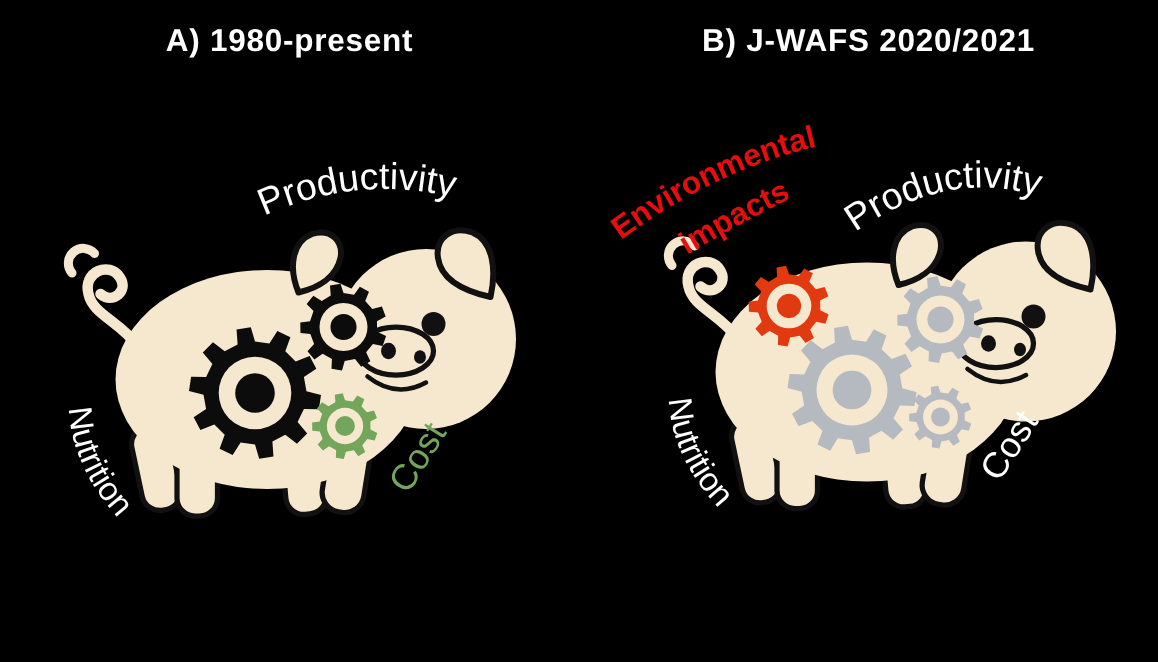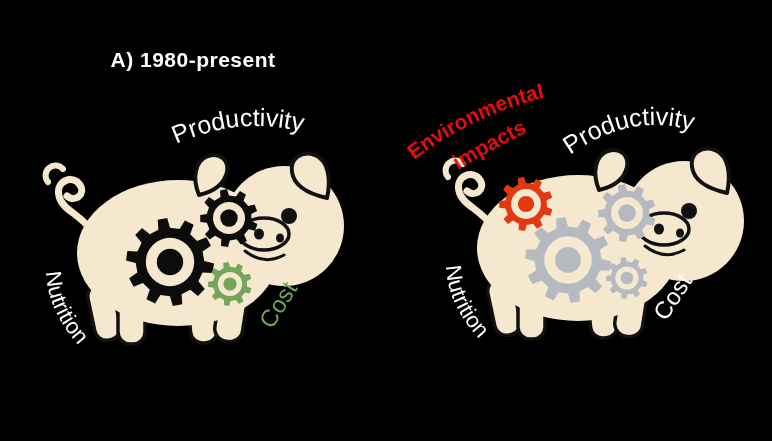--- a/index.html
+++ b/index.html
@@ -1,19 +1,19 @@
 <!DOCTYPE html>
 <html style="--bg: #000000; --pig: #f6e8cf; --line: #111111;"><head>
 <meta charset="utf-8">
 <style>
   html,body{margin:0;padding:0;background:#000;}
   .figure{position:relative;width:772px;height:441px;background:var(--bg,#000);display:flex;overflow:hidden;
           font-family:"Liberation Sans", sans-serif;}
   .panel{position:relative;width:386px;height:441px;}
-  .panel-title{position:absolute;top:48px;left:0;width:100%;margin:0;text-align:center;
+  .panel-title{position:absolute;top:16px;left:0;width:100%;margin:0;text-align:center;
                color:#fff;font-size:21px;font-weight:bold;letter-spacing:.5px;z-index:2;}
   .pig-svg{position:absolute;top:0;left:0;width:386px;height:441px;}
   .tail{fill:none;stroke:var(--pig,#f6e8cf);stroke-width:7;stroke-linecap:round;}
   .tail-small{stroke-width:6;}
   .leg{fill:var(--pig,#f6e8cf);stroke:var(--line,#111);stroke-width:3.5;}
   .bodypart{fill:var(--pig,#f6e8cf);}
   .ear{fill:var(--pig,#f6e8cf);stroke:var(--line,#111);stroke-width:4;stroke-linejoin:round;}
   .dark{fill:var(--line,#111);}
   .snout{fill:var(--pig,#f6e8cf);stroke:var(--line,#111);stroke-width:3.5;}
   .thinline{fill:none;stroke:var(--line,#111);stroke-width:3;stroke-linecap:round;}
@@ -76,20 +76,21 @@
         <textPath href="#arcA-prod" xlink:href="#arcA-prod">Productivity</textPath>
       </text>
       <text class="lbl" font-size="22" fill="#ffffff">
         <textPath href="#arcA-nutr" xlink:href="#arcA-nutr">Nutrition</textPath>
       </text>
       <text class="lbl" font-size="24" x="272" y="330" transform="rotate(-58 272 330)" fill="#73a65b">Cost</text>
     </svg>
   </section>
 
   <section class="panel">
+    <h2 class="panel-title">B) J-WAFS 2020/2021</h2>
     <svg class="pig-svg" viewBox="0 0 386 441">
       <defs>
         <path id="arcB-prod" d="M 184 155 Q 266 97 348 151"></path>
         <path id="arcB-nutr" d="M 60 266 Q 62 316 114 358"></path>
         <path id="arcB-env1" d="M 28 160 Q 98 108 176 94"></path>
         <path id="arcB-env2" d="M 72 170 Q 112 146 154 126"></path>
       </defs>
       <use href="#pig-shape" xlink:href="#pig-shape" transform="translate(14,-5)"></use>
       <g>
           <g>

